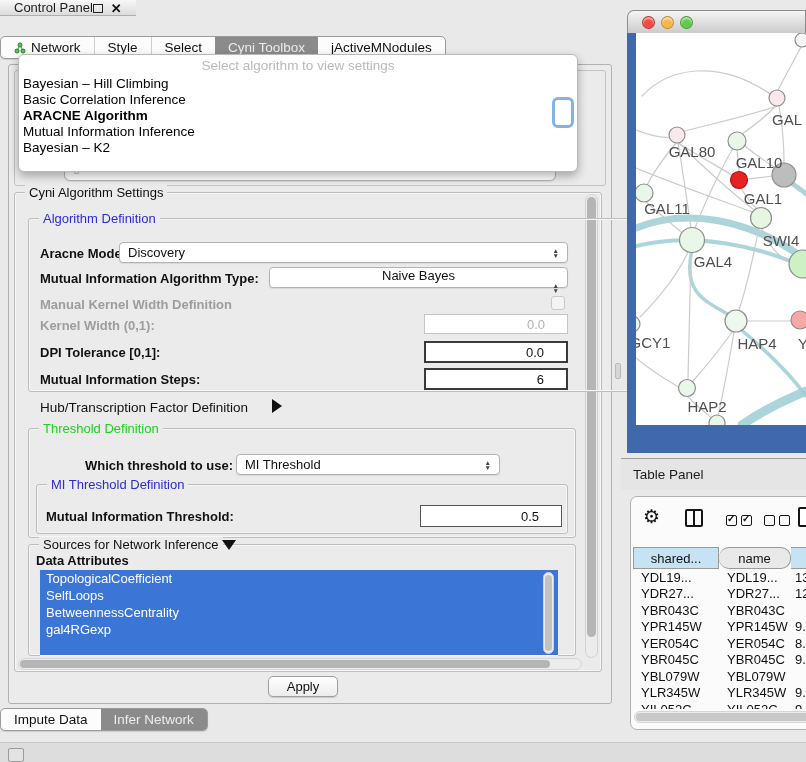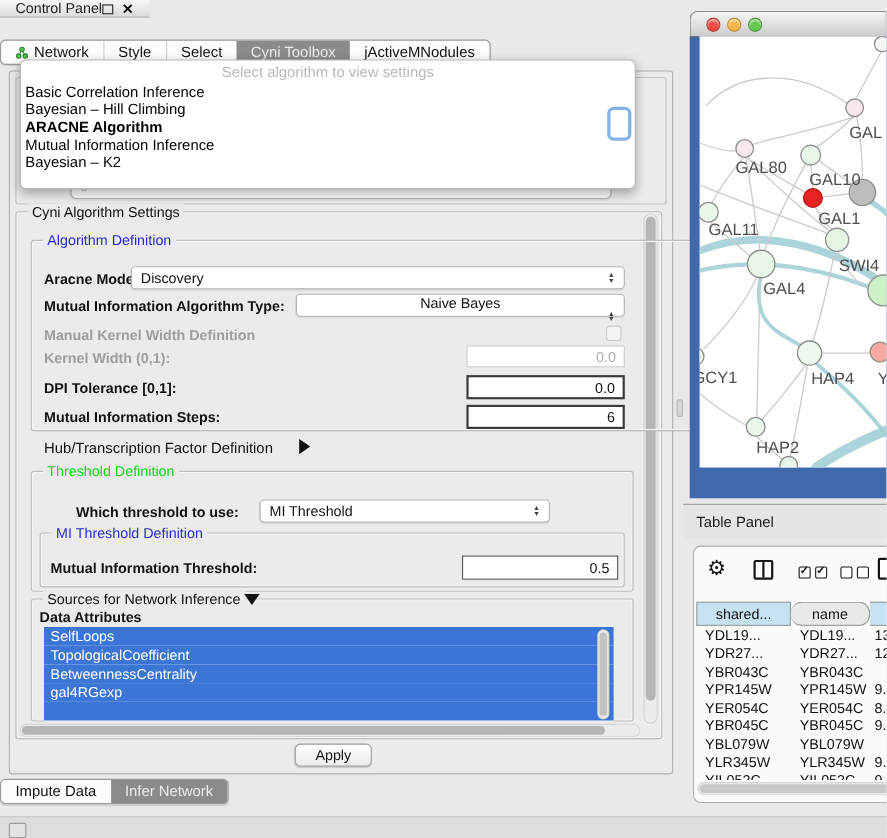--- a/index.html
+++ b/index.html
@@ -61,21 +61,21 @@
   .group { position:absolute; border:1px solid #bdbdbd; border-radius:3px;
     box-shadow:inset 0 0 0 1px #f6f6f6; }
   .gtitle { position:absolute; top:-8px; left:10px; background:#ebebeb; padding:0 4px;
     font-size:13px; white-space:nowrap; }
   .gtitle.blue { color:var(--blue); } .gtitle.green { color:var(--green); }
 
   .lbl { position:absolute; font-weight:bold; font-size:13px; white-space:nowrap; }
   .lbl.dis { color:#9d9d9d; }
   .plain { font-weight:normal; }
   .field { position:absolute; background:#fff; display:flex; align-items:center;
-    justify-content:flex-end; padding:0 7px; font-size:13px;text-align:right; }
+    justify-content:flex-end; padding:0 22px; font-size:13px;text-align:right; }
   .field.strong { border:2px solid #3a3a3a; }
   .field.mid { border:1px solid #555; }
   .field.dis { border:1px solid #c6c6c6; color:#b0b0b0; }
 
   .checkbox { position:absolute; width:14px; height:14px; border:1px solid #c9c9c9;
     border-radius:3px; background:#f4f4f4; }
 
   .tri-right { display:inline-block; width:0; height:0; border-top:7px solid transparent;
     border-bottom:7px solid transparent; border-left:10px solid #111; }
   .tri-down { display:inline-block; width:0; height:0; border-left:7px solid transparent;
@@ -192,22 +192,22 @@
 <div class="abs" id="main-panel"></div>
 <div class="abs" id="sub-top-panel"></div>
 
 <div class="abs combo" id="ghost-combo">
   <span>galFiltered.sif default node</span>
   <span class="arr"></span>
 </div>
 
 <div class="abs" id="algo-popup">
   <div id="algo-prompt">Select algorithm to view settings</div>
+  <div class="algo-item">Bayesian – Hill Climbing</div>
   <div class="algo-item">Basic Correlation Inference</div>
-  <div class="algo-item">Bayesian – Hill Climbing</div>
   <div class="algo-item sel-bold">ARACNE Algorithm</div>
   <div class="algo-item">Mutual Information Inference</div>
   <div class="algo-item">Bayesian – K2</div>
 </div>
 <div class="abs" id="focus-fragment"></div>
 
 <div class="group" style="left:14px; top:192px; width:588px; height:480px;">
   <span class="gtitle">Cyni Algorithm Settings</span>
 </div>
 <div class="vscroll" style="left:585px; top:194px; height:464px;">
@@ -238,39 +238,39 @@
 <div class="field strong" style="left:424px; top:341px; width:144px; height:22px;">0.0</div>
 <span class="lbl" style="left:40px; top:372px;">Mutual Information Steps:</span>
 <div class="field strong" style="left:424px; top:368px; width:144px; height:22px;">6</div>
 
 <span class="lbl plain" style="left:40px; top:400px; font-size:13.5px;">Hub/Transcription Factor Definition</span>
 <span class="abs tri-right" style="left:272px; top:399px;"></span>
 
 <div class="group" style="left:28px; top:428px; width:548px; height:110px;">
   <span class="gtitle green">Threshold Definition</span>
 </div>
-<span class="lbl" style="left:69px; top:458px;">Which threshold to use:</span>
+<span class="lbl" style="left:85px; top:458px;">Which threshold to use:</span>
 <div class="abs combo" style="left:236px; top:454px; width:264px; height:21px;">
   <span>MI Threshold</span>
   <span class="arr"></span>
 </div>
 <div class="group" style="left:36px; top:484px; width:532px; height:50px;">
   <span class="gtitle blue">MI Threshold Definition</span>
 </div>
 <span class="lbl" style="left:46px; top:509px;">Mutual Information Threshold:</span>
 <div class="field mid" style="left:420px; top:505px; width:142px; height:22px;">0.5</div>
 
 <div class="group" style="left:28px; top:544px; width:548px; height:112px;">
   <span class="gtitle">Sources for Network Inference</span>
 </div>
 <span class="abs tri-down" style="left:222px; top:540px;"></span>
 <span class="lbl" style="left:36px; top:553px;">Data Attributes</span>
 <div class="abs" id="attr-list">
+  <div class="attr-item">TopologicalCoefficient</div>
   <div class="attr-item">SelfLoops</div>
-  <div class="attr-item">TopologicalCoefficient</div>
   <div class="attr-item">BetweennessCentrality</div>
   <div class="attr-item">gal4RGexp</div>
   <div class="attr-item"></div>
 </div>
 <div class="vscroll" style="left:543px; top:572px; height:82px; width:11px;">
   <div class="vthumb" style="top:2px; height:76px; width:7px; background:#c2c2c2;"></div>
 </div>
 
 <div class="abs" id="apply-btn">Apply</div>
 

